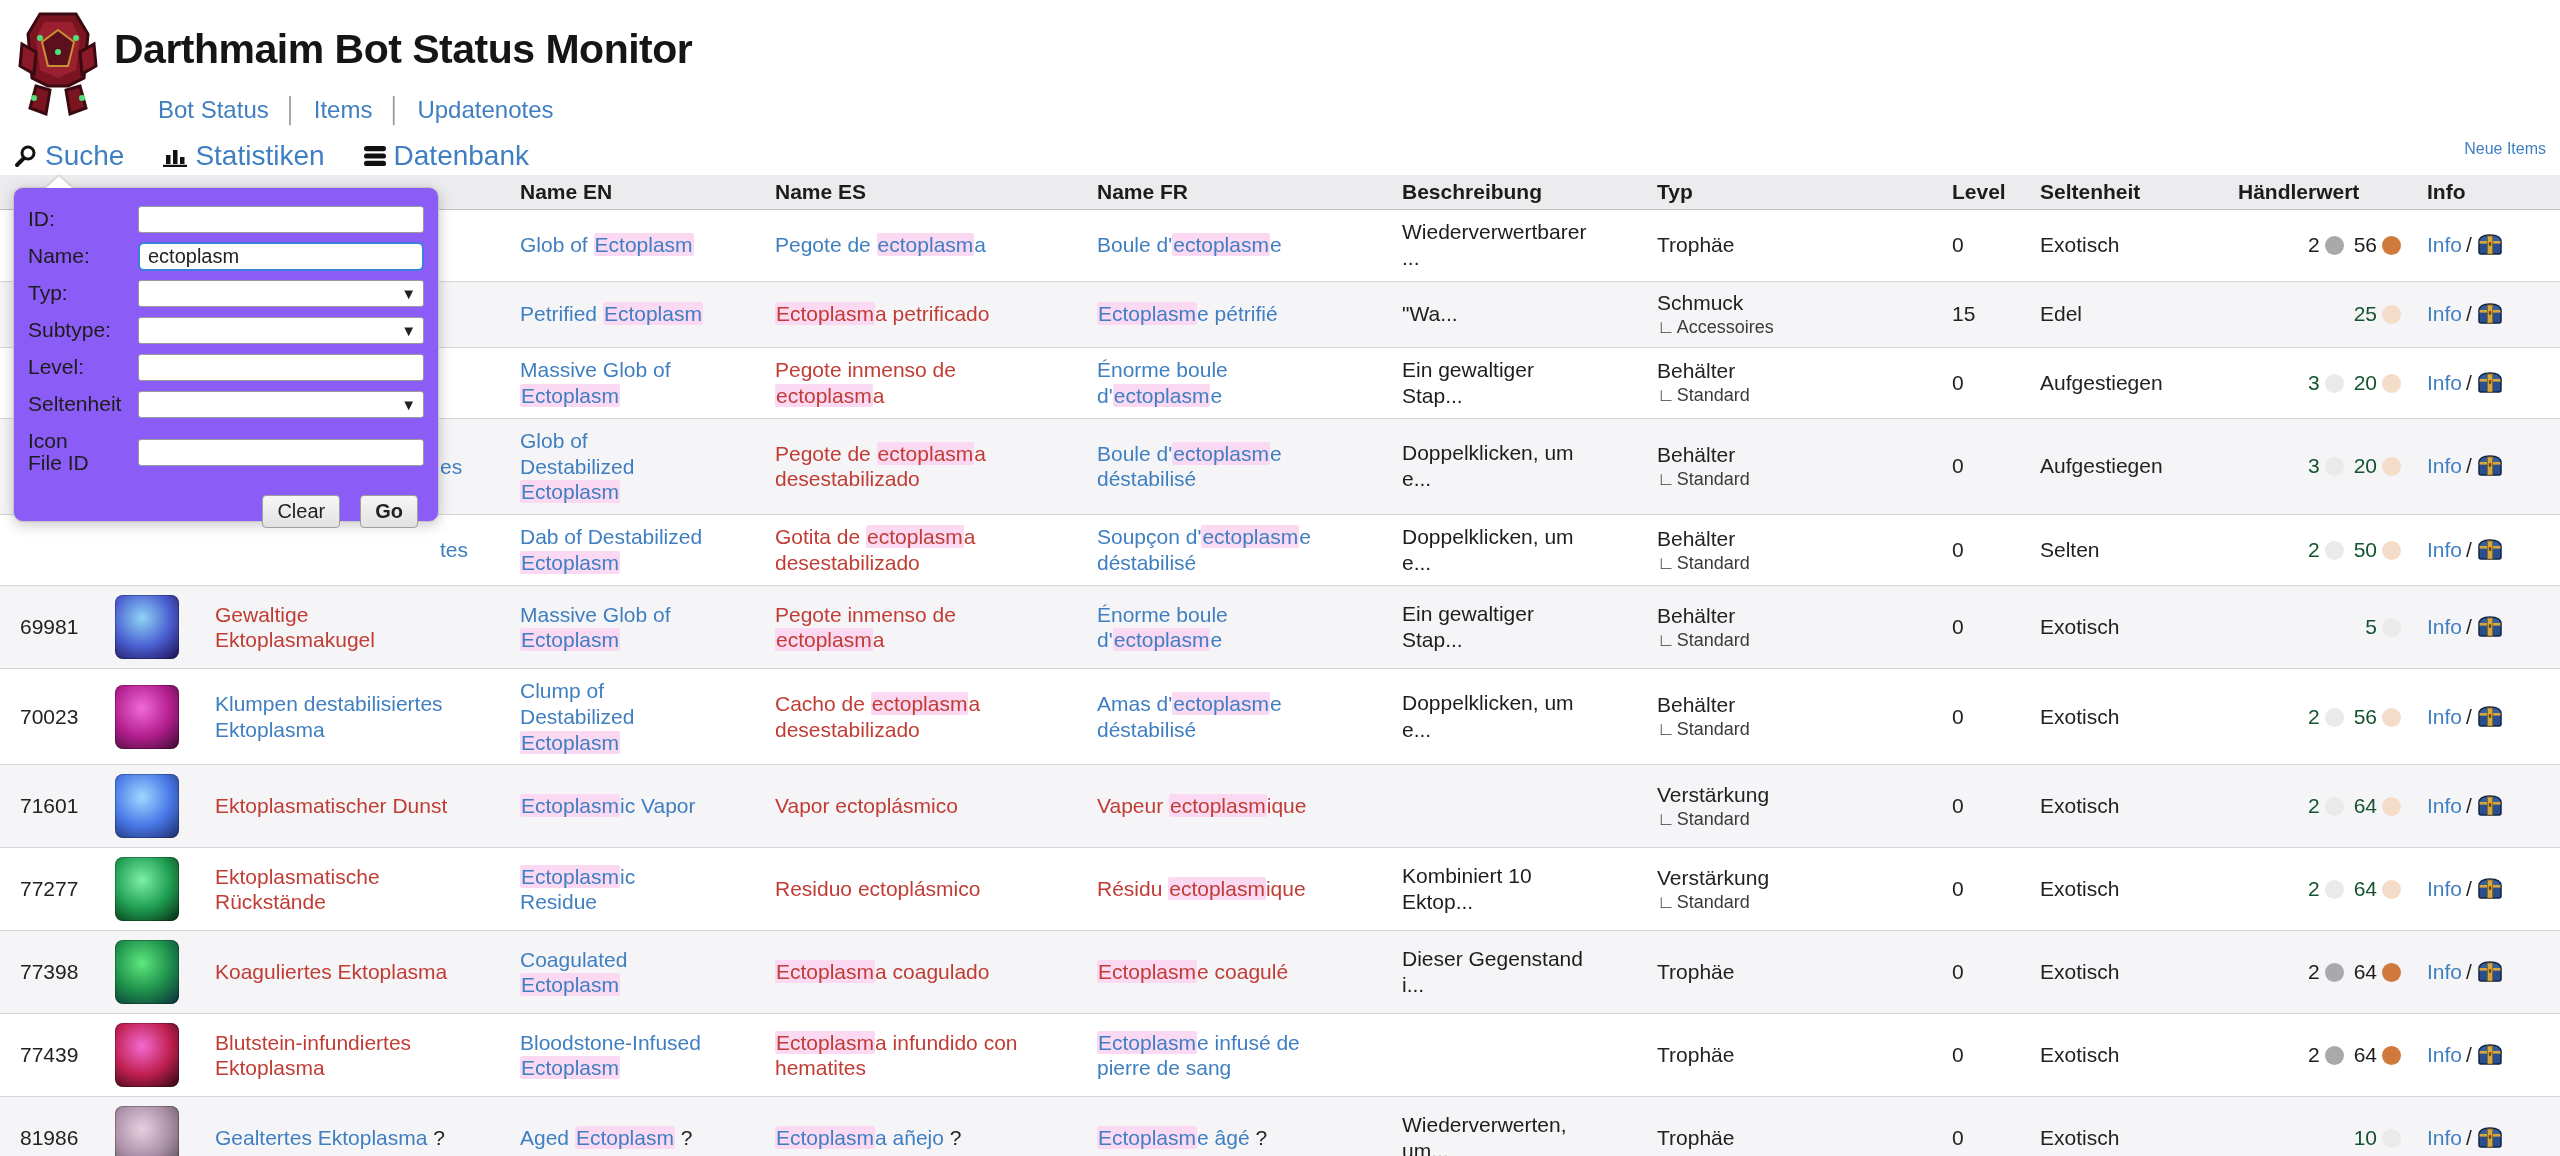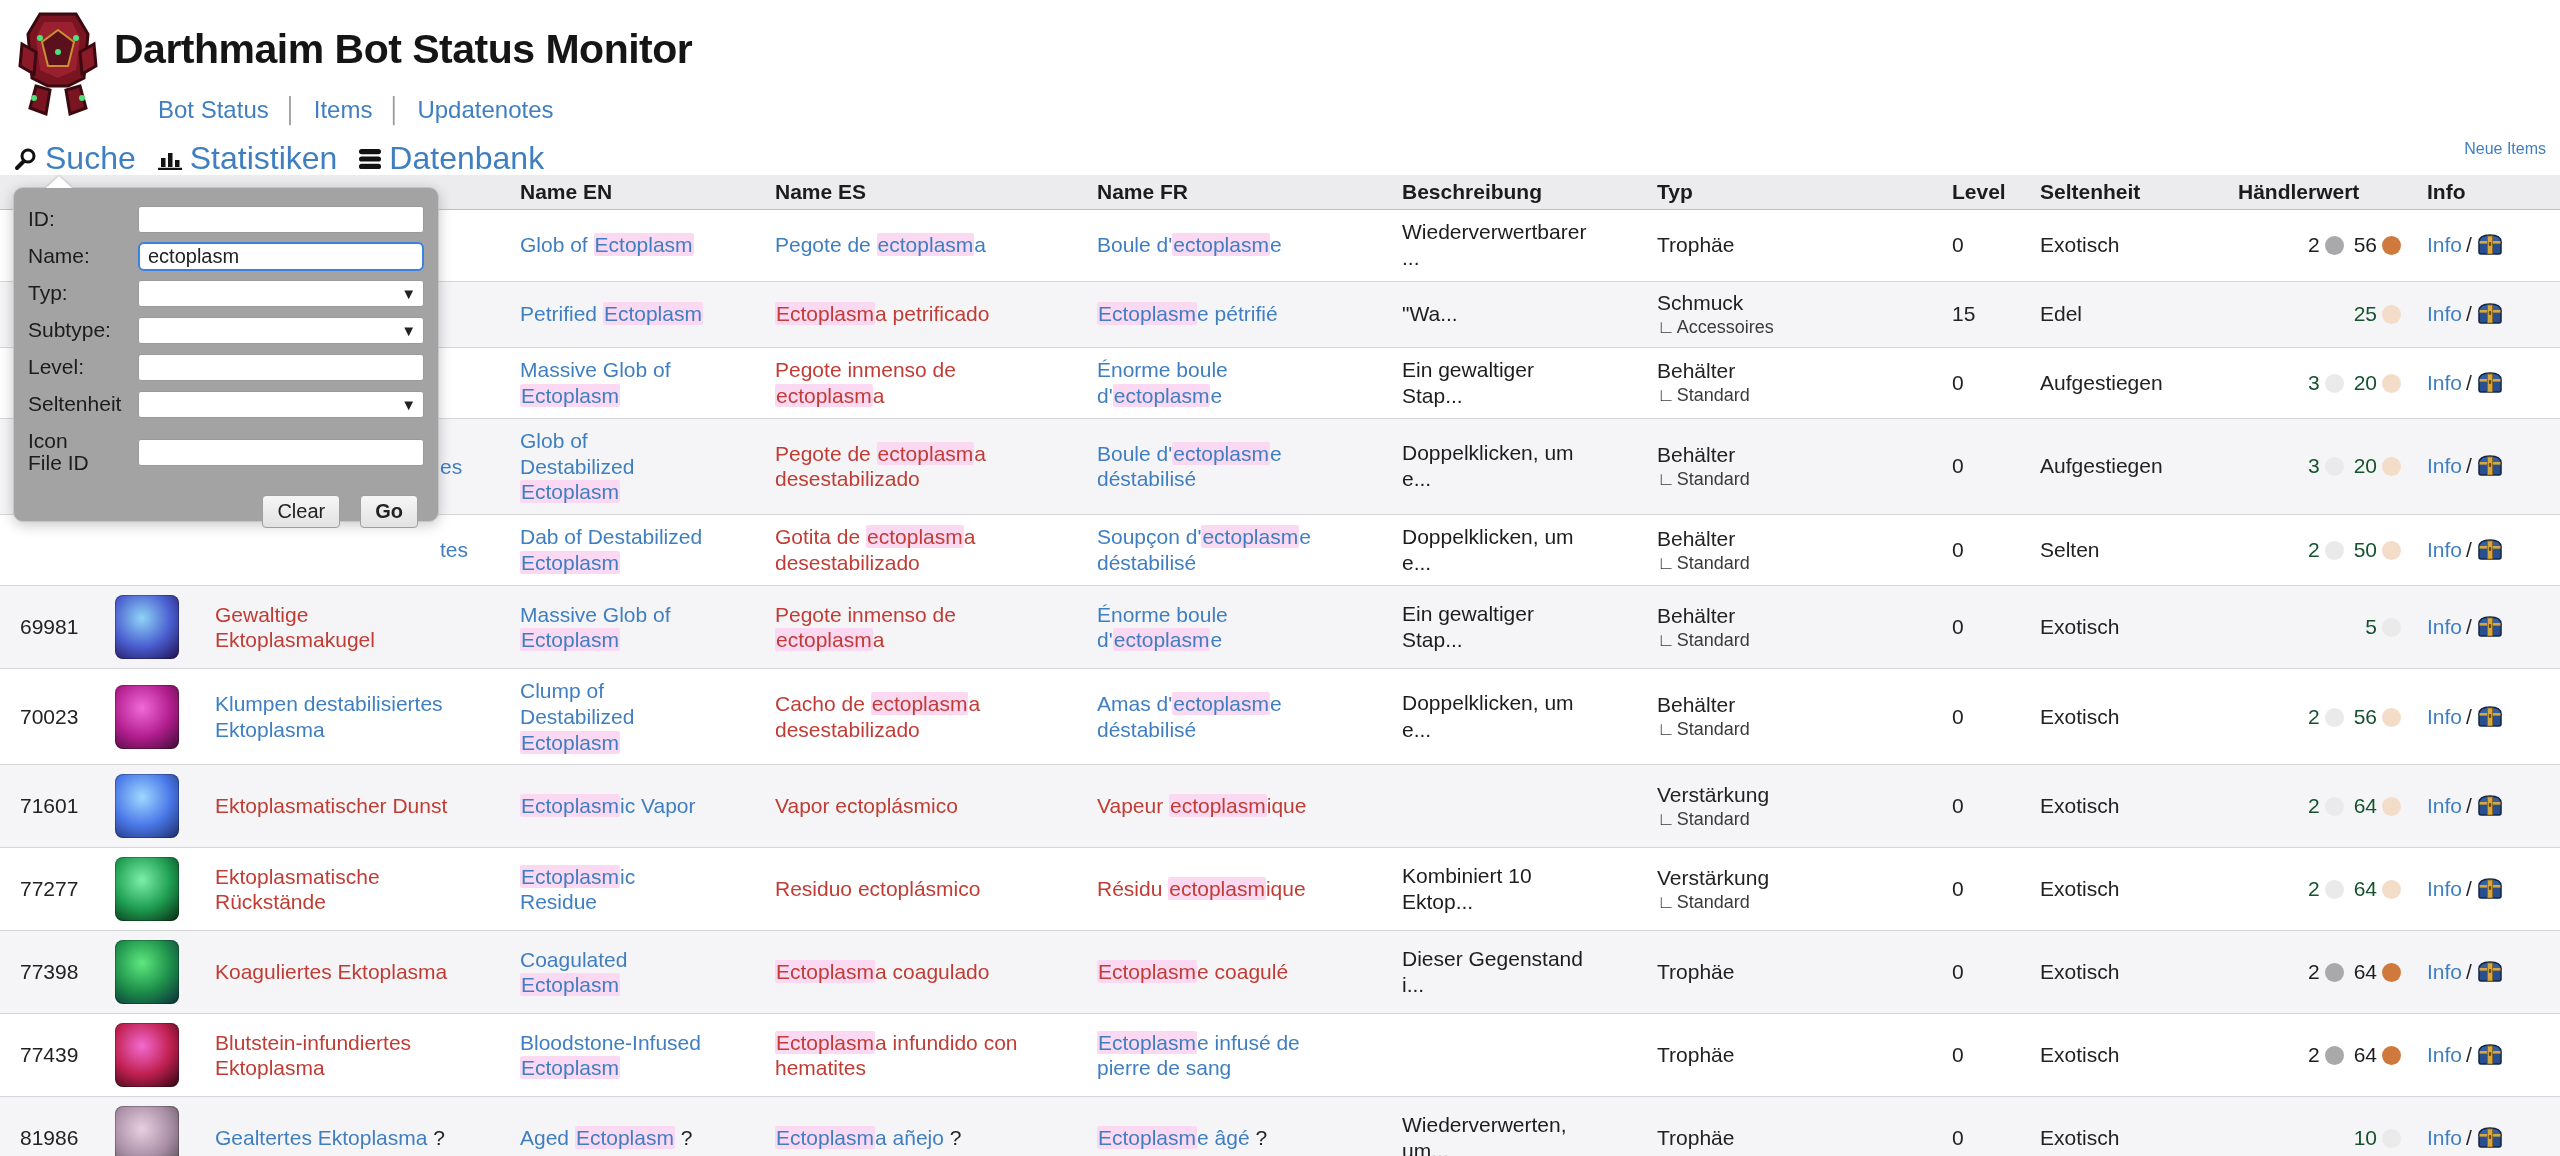--- a/index.html
+++ b/index.html
@@ -6,21 +6,21 @@
   body{font-family:"Liberation Sans","DejaVu Sans",sans-serif;color:#222;}
   #page{position:relative;width:2560px;height:1156px;overflow:hidden;background:#fff;}
 
   
   #site-header{position:relative;width:100%;height:175px;}
   .logo{position:absolute;left:10px;top:8px;width:96px;height:112px;}
   .page-title{position:absolute;left:114px;top:26px;font-size:41px;font-weight:bold;color:#151515;letter-spacing:-0.5px;}
   .main-nav{position:absolute;left:158px;top:96px;font-size:24px;}
   .main-nav a{color:#3f7fc1;text-decoration:none;cursor:pointer;}
   .main-nav .sep{color:#999;margin:0 15px;font-weight:300;}
-  .toolbar{position:absolute;left:14px;top:140px;font-size:32px;display:flex;align-items:center;gap:21px;}
+  .toolbar{position:absolute;left:14px;top:140px;font-size:28px;display:flex;align-items:center;gap:38px;}
   .toolbar .tool{display:inline-flex;align-items:center;gap:7px;color:#3f7fc1;cursor:pointer;}
   .toolbar svg{display:block;}
   .neue-items{position:absolute;right:14px;top:140px;font-size:16px;color:#3f7fc1;cursor:pointer;}
 
   
   table{border-collapse:collapse;table-layout:fixed;width:2560px;font-size:21px;}
   thead th{background:#ececee;text-align:left;font-weight:bold;color:#1c1c1c;
            padding:5px 12px 5px 0;border-bottom:1px solid #c2c2c4;font-size:21px;}
   tbody td{border-bottom:1px solid #d6d6d8;padding:9px 12px 9px 0;vertical-align:middle;}
   tbody tr:nth-child(even){background:#f5f5f7;}
@@ -44,21 +44,21 @@
   .money.faded{color:#14532d;}
   .money.faded .coin.silver{background:#eaeaea;}
   .money.faded .coin.copper{background:#f3ddc8;}
   td.c-info{white-space:nowrap;}
   .info-link{color:#3f7fc1;cursor:pointer;}
   .slash{color:#222;margin:0 6px 0 4px;}
   .chest{vertical-align:-3px;cursor:pointer;}
   .de-frag{margin-left:225px;}
 
   
-  #search-popover{position:absolute;left:13px;top:187px;width:424px;height:333px;background:#a3a3a3;
+  #search-popover{position:absolute;left:13px;top:187px;width:424px;height:333px;background:#8b5cf6;
     border:1px solid #c6c6c6;border-radius:10px;box-shadow:0 3px 14px rgba(0,0,0,.22);z-index:10;}
   #search-popover .arrow{position:absolute;top:-12px;left:32px;width:0;height:0;
     border-left:13px solid transparent;border-right:13px solid transparent;border-bottom:12px solid #fff;
     filter:drop-shadow(0 -1px 1px rgba(0,0,0,.18));}
   .sp-body{padding:16px 14px 12px 14px;font-size:21px;}
   .sp-row{display:flex;align-items:center;height:30px;margin-bottom:7px;}
   .sp-label{width:110px;flex:0 0 110px;overflow:hidden;white-space:pre-line;line-height:1.05;color:#1c1c1c;}
   .sp-row.tall{height:52px;}
   .sp-input,.sp-select{width:294px;height:27px;border:1px solid #9a9a9a;border-radius:3px;background:#fff;
      font-size:20px;font-family:inherit;padding:0 8px;box-sizing:border-box;color:#222;display:flex;align-items:center;}

